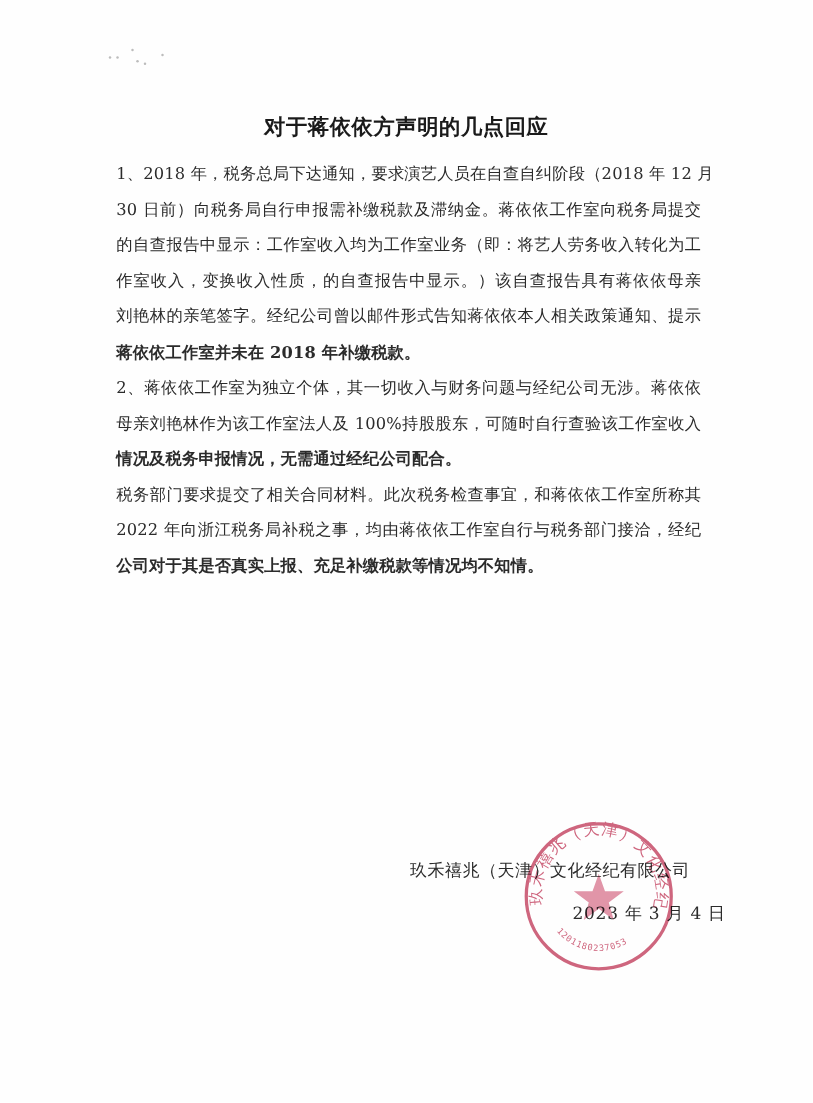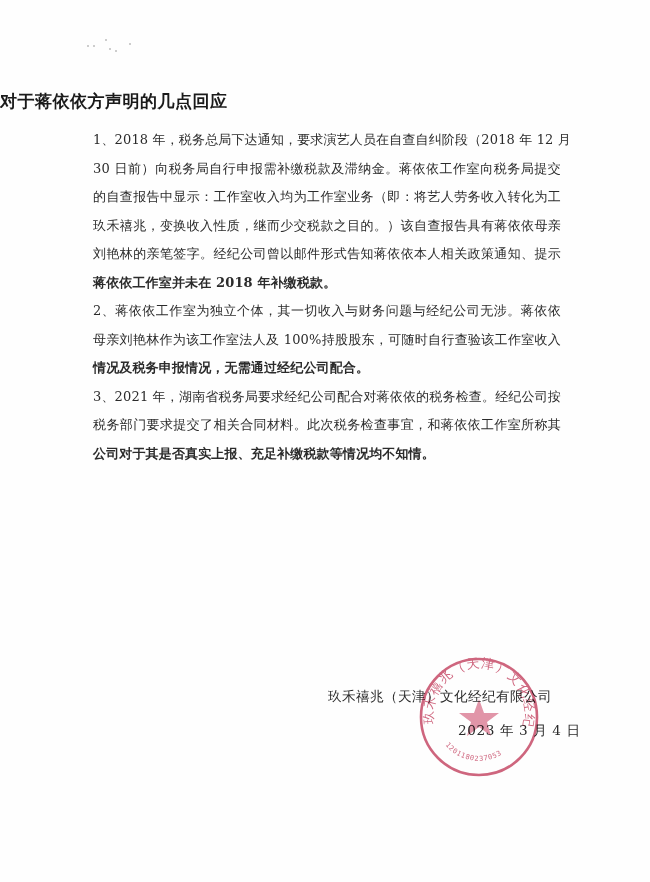--- a/index.html
+++ b/index.html
@@ -30,21 +30,21 @@
       position: absolute;
       width: 2px; height: 2px;
       background: #bcbcbc;
       border-radius: 50%;
     }
     .title {
       position: absolute;
       top: 90px;
       left: 0;
       width: 650px;
-      text-align: left;
+      text-align: center;
       font-family: "DejaVu Sans", "Liberation Sans", sans-serif;
       font-weight: bold;
       font-size: 17px;
       letter-spacing: 0.5px;
       color: #1a1a1a;
     }
     .body {
       position: absolute;
       left: 93px;
       top: 126px;
@@ -112,32 +112,32 @@
     <span class="speck" style="left:44px;top:8px;"></span>
   </div>
 
   <div class="title">对于蒋依依方声明的几点回应</div>
 
   <div class="body">
     <div class="para">
       <span class="line">1、2018 年，税务总局下达通知，要求演艺人员在自查自纠阶段（2018 年 12 月</span>
       <span class="line">30 日前）向税务局自行申报需补缴税款及滞纳金。蒋依依工作室向税务局提交</span>
       <span class="line">的自查报告中显示：工作室收入均为工作室业务（即：将艺人劳务收入转化为工</span>
-      <span class="line">玖禾禧兆，变换收入性质，继而少交税款之目的。）该自查报告具有蒋依依母亲</span>
+      <span class="line">作室收入，变换收入性质，的自查报告中显示。）该自查报告具有蒋依依母亲</span>
       <span class="line">刘艳林的亲笔签字。经纪公司曾以邮件形式告知蒋依依本人相关政策通知、提示</span>
       <span class="line last">蒋依依工作室并未在 2018 年补缴税款。</span>
     </div>
     <div class="para">
       <span class="line">2、蒋依依工作室为独立个体，其一切收入与财务问题与经纪公司无涉。蒋依依</span>
       <span class="line">母亲刘艳林作为该工作室法人及 100%持股股东，可随时自行查验该工作室收入</span>
       <span class="line last">情况及税务申报情况，无需通过经纪公司配合。</span>
     </div>
     <div class="para">
-      <span class="line">3、2021 年，湖南省税务局要求经纪公司配合对蒋依依的税务检查。经纪公司按</span>
       <span class="line">税务部门要求提交了相关合同材料。此次税务检查事宜，和蒋依依工作室所称其</span>
+      <span class="line">2022 年向浙江税务局补税之事，均由蒋依依工作室自行与税务部门接洽，经纪</span>
       <span class="line last">公司对于其是否真实上报、充足补缴税款等情况均不知情。</span>
     </div>
   </div>
 
   <div class="company">玖禾禧兆（天津）文化经纪有限公司</div>
   <div class="date">2023 年 3 月 4 日</div>
 
   <svg class="stamp" viewBox="0 0 124 124" xmlns="http://www.w3.org/2000/svg">
     <defs>
       <path id="ringPath" d="M 18,72 A 46,46 0 1,1 106,72" fill="none"></path>

